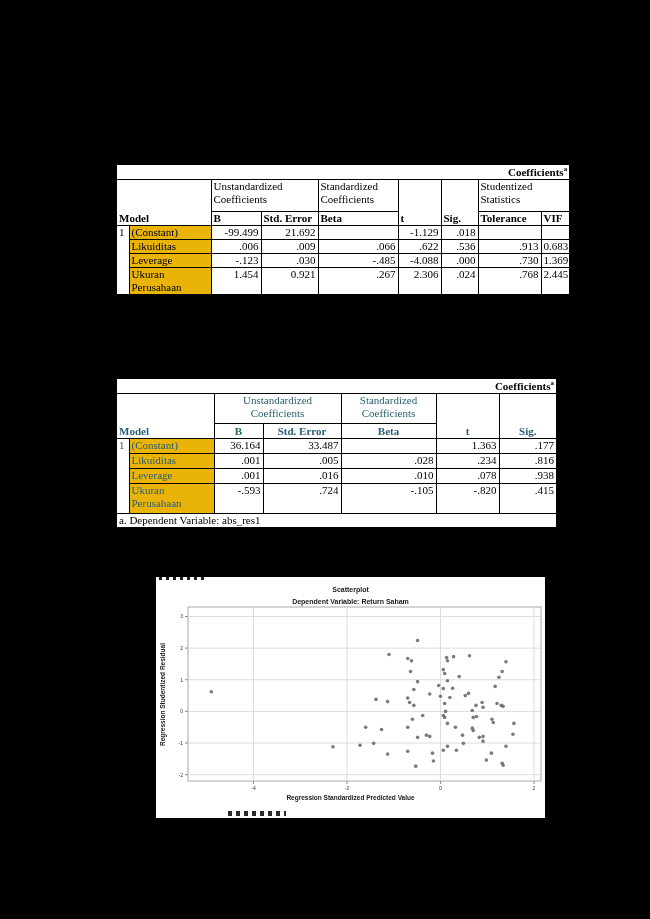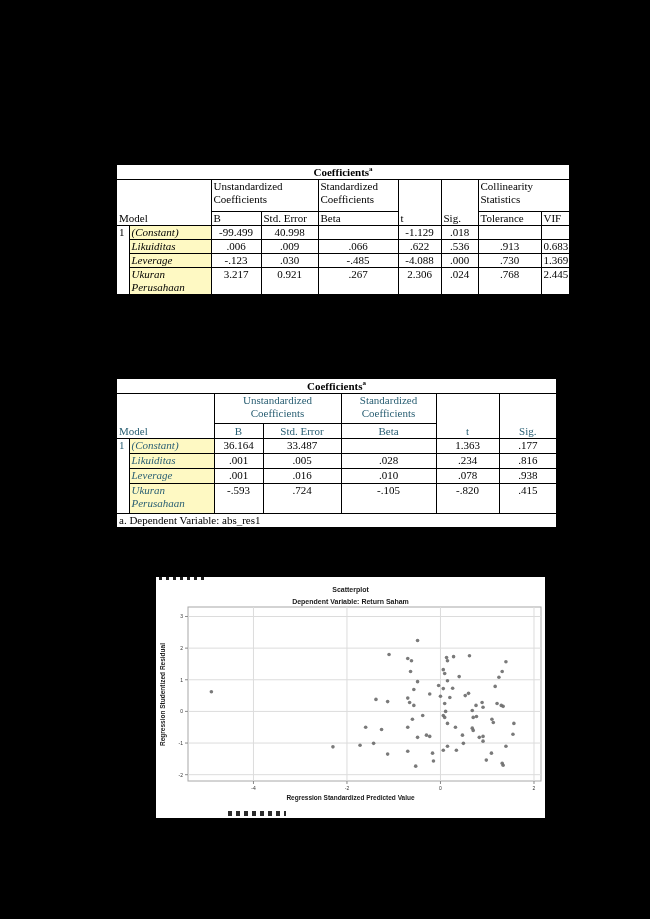--- a/index.html
+++ b/index.html
@@ -12,25 +12,25 @@
   .spss{
     position:absolute;border-collapse:collapse;background:#fff;
     font-size:11px;line-height:1.18;color:#000;table-layout:fixed;
     border:2px solid #000;
   }
   .spss td{
     border:1px solid #000;padding:0 2px;overflow:hidden;
     vertical-align:top;
   }
   .spss .title{
-    text-align:center;font-weight:bold;vertical-align:middle;
-  }
-  .spss .num{text-align:center;white-space:nowrap;}
-  .spss .shade{background:#fef9c3;font-style:italic;}
-  .spss .bottom{vertical-align:bottom;}
+    text-align:right;font-weight:bold;vertical-align:middle;
+  }
+  .spss .num{text-align:right;white-space:nowrap;}
+  .spss .shade{background:#eab308;}
+  .spss .bottom{vertical-align:bottom;font-weight:bold;}
   .spss .ctr{text-align:center;}
   sup.tsup{font-size:7px;}
   #table1{left:115px;top:163px;width:454px;}
   #table2{left:115px;top:377px;width:441px;}
   #table2 .hdr{color:#2a5f73;}
   #table2 .rowlabel{color:#2a5f73;}
   
   #scatter{
     position:absolute;left:156px;top:577px;width:389px;height:241px;
     background:#fff;font-family:"Liberation Sans", sans-serif;color:#1a1a1a;
@@ -76,34 +76,34 @@
   <tbody>
       <tr style="height:14px">
     <td class="title" colspan="9"><span>Coefficients</span><sup class="tsup">a</sup></td>
   </tr>
   <tr style="height:32px">
     <td class="bottom" colspan="2" rowspan="2">Model</td>
     <td colspan="2">Unstandardized Coefficients</td>
     <td>Standardized Coefficients</td>
     <td class="bottom" rowspan="2">t</td>
     <td class="bottom" rowspan="2">Sig.</td>
-    <td colspan="2">Collinearity Statistics</td>
+    <td colspan="2">Studentized Statistics</td>
   </tr>
   <tr style="height:14px">
     <td class="bottom">B</td>
     <td class="bottom">Std. Error</td>
     <td class="bottom">Beta</td>
     <td class="bottom">Tolerance</td>
     <td class="bottom">VIF</td>
   </tr>
   <tr style="height:14px">
     <td rowspan="4">1</td>
     <td class="shade">(Constant)</td>
     <td class="num">-99.499</td>
-    <td class="num">40.998</td>
+    <td class="num">21.692</td>
     <td class="num"></td>
     <td class="num">-1.129</td>
     <td class="num">.018</td>
     <td class="num"></td>
     <td class="num"></td>
   </tr>
   <tr style="height:14px">
     <td class="shade">Likuiditas</td>
     <td class="num">.006</td>
     <td class="num">.009</td>
@@ -118,21 +118,21 @@
     <td class="num">-.123</td>
     <td class="num">.030</td>
     <td class="num">-.485</td>
     <td class="num">-4.088</td>
     <td class="num">.000</td>
     <td class="num">.730</td>
     <td class="num">1.369</td>
   </tr>
   <tr style="height:28px">
     <td class="shade">Ukuran Perusahaan</td>
-    <td class="num">3.217</td>
+    <td class="num">1.454</td>
     <td class="num">0.921</td>
     <td class="num">.267</td>
     <td class="num">2.306</td>
     <td class="num">.024</td>
     <td class="num">.768</td>
     <td class="num">2.445</td>
   </tr>
 </tbody>
   </table>
 

